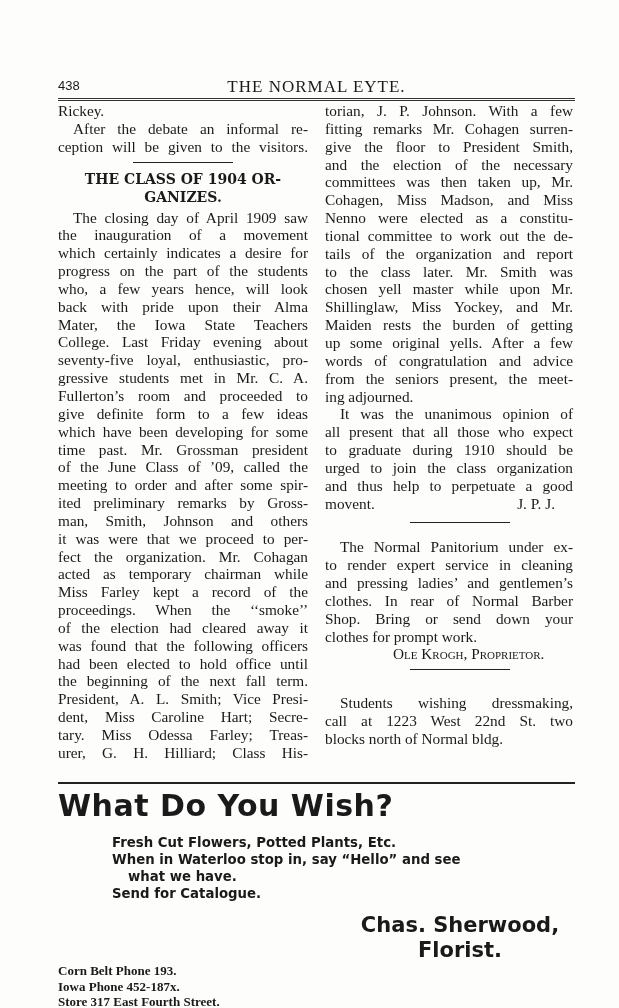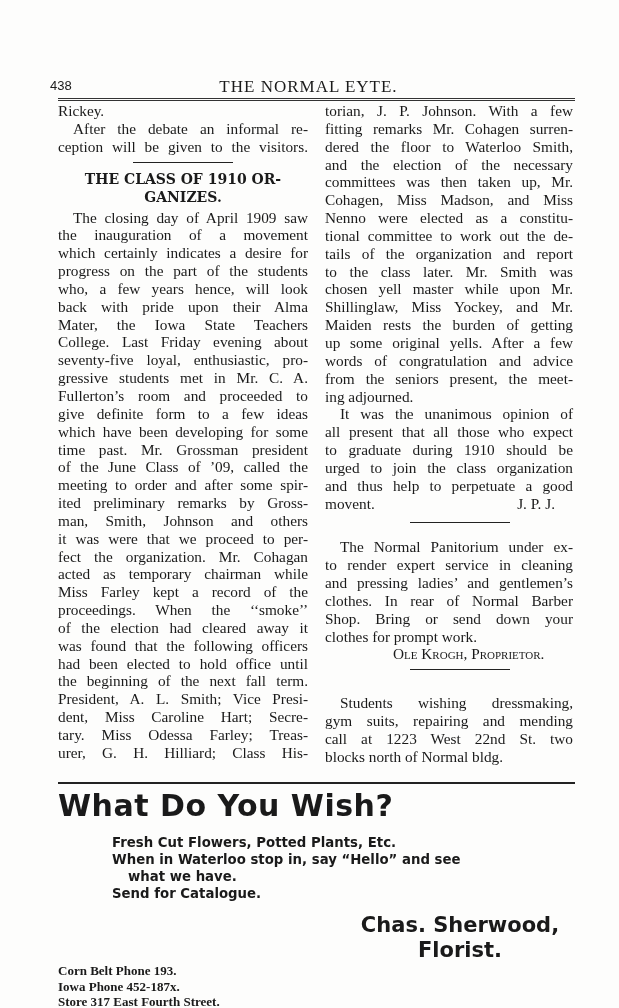--- a/index.html
+++ b/index.html
@@ -1,19 +1,19 @@
 <!DOCTYPE html>
 <html><head>
 <meta charset="utf-8">
 <style>
   html, body { margin: 0; padding: 0; background: #ffffff; }
   body { width: 619px; height: 1008px; position: relative; overflow: hidden;
          font-family: "DejaVu Serif", "Liberation Serif", serif; color: #1a1a1a; }
   .page { position: absolute; left: 0; top: 0; width: 619px; height: 1008px; background: #fdfdfc; }
-  .header { position: absolute; top: 78px; left: 50px; width: 517px; height: 20px; text-decoration: underline; }
+  .header { position: absolute; top: 78px; left: 58px; width: 517px; height: 20px; text-decoration: underline; }
   .page-num { position: absolute; left: 0; top: 0; font-family: "Liberation Sans", sans-serif; font-size: 13px; }
   .running-title { position: absolute; left: 0; right: 0; top: -1px; text-align: center;
                    font-family: "Liberation Serif", serif; font-size: 17px; letter-spacing: 1px; }
   .top-rule { position: absolute; top: 98px; left: 58px; width: 517px; height: 0;
               border-top: 1px solid #333; border-bottom: 1px solid #333; padding-top: 1px; }
   .col { position: absolute; top: 102px; font-family: "Liberation Serif", serif;
          font-size: 15.3px; line-height: 17.85px; }
   .col-left { left: 58px; width: 250px; }
   .col-right { left: 325px; width: 248px; }
   .line { display: block; text-align: justify; text-align-last: justify; white-space: nowrap; height: 17.85px; }
@@ -44,21 +44,21 @@
   </div>
   <div class="top-rule"></div>
 
   <div class="col col-left">
     <span class="line last">Rickey.</span>
     <span class="line" style="padding-left:15px">After the debate an informal re-</span>
     <span class="line">ception will be given to the visitors.</span>
     <div class="short-rule"></div>
 
     <div class="article-title">
-      <div>THE CLASS OF 1910 OR-</div>
+      <div>THE CLASS OF 1904 OR-</div>
       <div>GANIZES.</div>
     </div>
 
     <div>
       <span class="line" style="padding-left:15px">The closing day of April 1909 saw</span>
       <span class="line">the inauguration of a movement</span>
       <span class="line">which certainly indicates a desire for</span>
       <span class="line">progress on the part of the students</span>
       <span class="line">who, a few years hence, will look</span>
       <span class="line">back with pride upon their Alma</span>
@@ -87,21 +87,21 @@
       <span class="line">dent, Miss Caroline Hart; Secre-</span>
       <span class="line">tary. Miss Odessa Farley; Treas-</span>
       <span class="line">urer, G. H. Hilliard; Class His-</span>
     </div>
   </div>
 
   <div class="col col-right">
     <div>
       <span class="line">torian, J. P. Johnson. With a few</span>
       <span class="line">fitting remarks Mr. Cohagen surren-</span>
-      <span class="line">dered the floor to Waterloo Smith,</span>
+      <span class="line">give the floor to President Smith,</span>
       <span class="line">and the election of the necessary</span>
       <span class="line">committees was then taken up, Mr.</span>
       <span class="line">Cohagen, Miss Madson, and Miss</span>
       <span class="line">Nenno were elected as a constitu-</span>
       <span class="line">tional committee to work out the de-</span>
       <span class="line">tails of the organization and report</span>
       <span class="line">to the class later. Mr. Smith was</span>
       <span class="line">chosen yell master while upon Mr.</span>
       <span class="line">Shillinglaw, Miss Yockey, and Mr.</span>
       <span class="line">Maiden rests the burden of getting</span>
@@ -130,21 +130,20 @@
       <span class="line">clothes. In rear of Normal Barber</span>
       <span class="line">Shop. Bring or send down your</span>
       <span class="line last">clothes for prompt work.</span>
       <span class="line last smallcaps" style="padding-left:68px">Ole Krogh, Proprietor.</span>
     </div>
 
     <div class="short-rule" style="margin-top:6px; margin-left:85px;"></div>
 
     <div style="margin-top:24px">
       <span class="line" style="padding-left:15px">Students wishing dressmaking,</span>
-      <span class="line">gym suits, repairing and mending</span>
       <span class="line">call at 1223 West 22nd St. two</span>
       <span class="line last">blocks north of Normal bldg.</span>
     </div>
   </div>
 
   <div class="ad-rule"></div>
   <div class="ad-headline">What Do You Wish?</div>
   <div class="ad-body">
     <div>Fresh Cut Flowers, Potted Plants, Etc.</div>
     <div>When in Waterloo stop in, say “Hello” and see</div>

